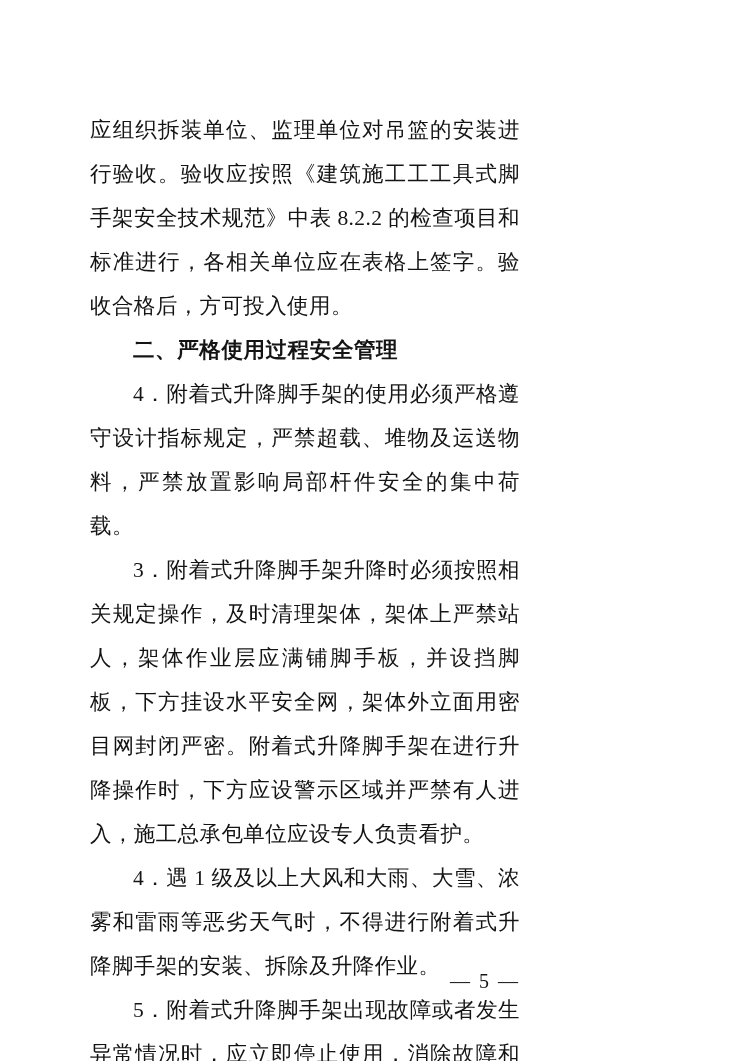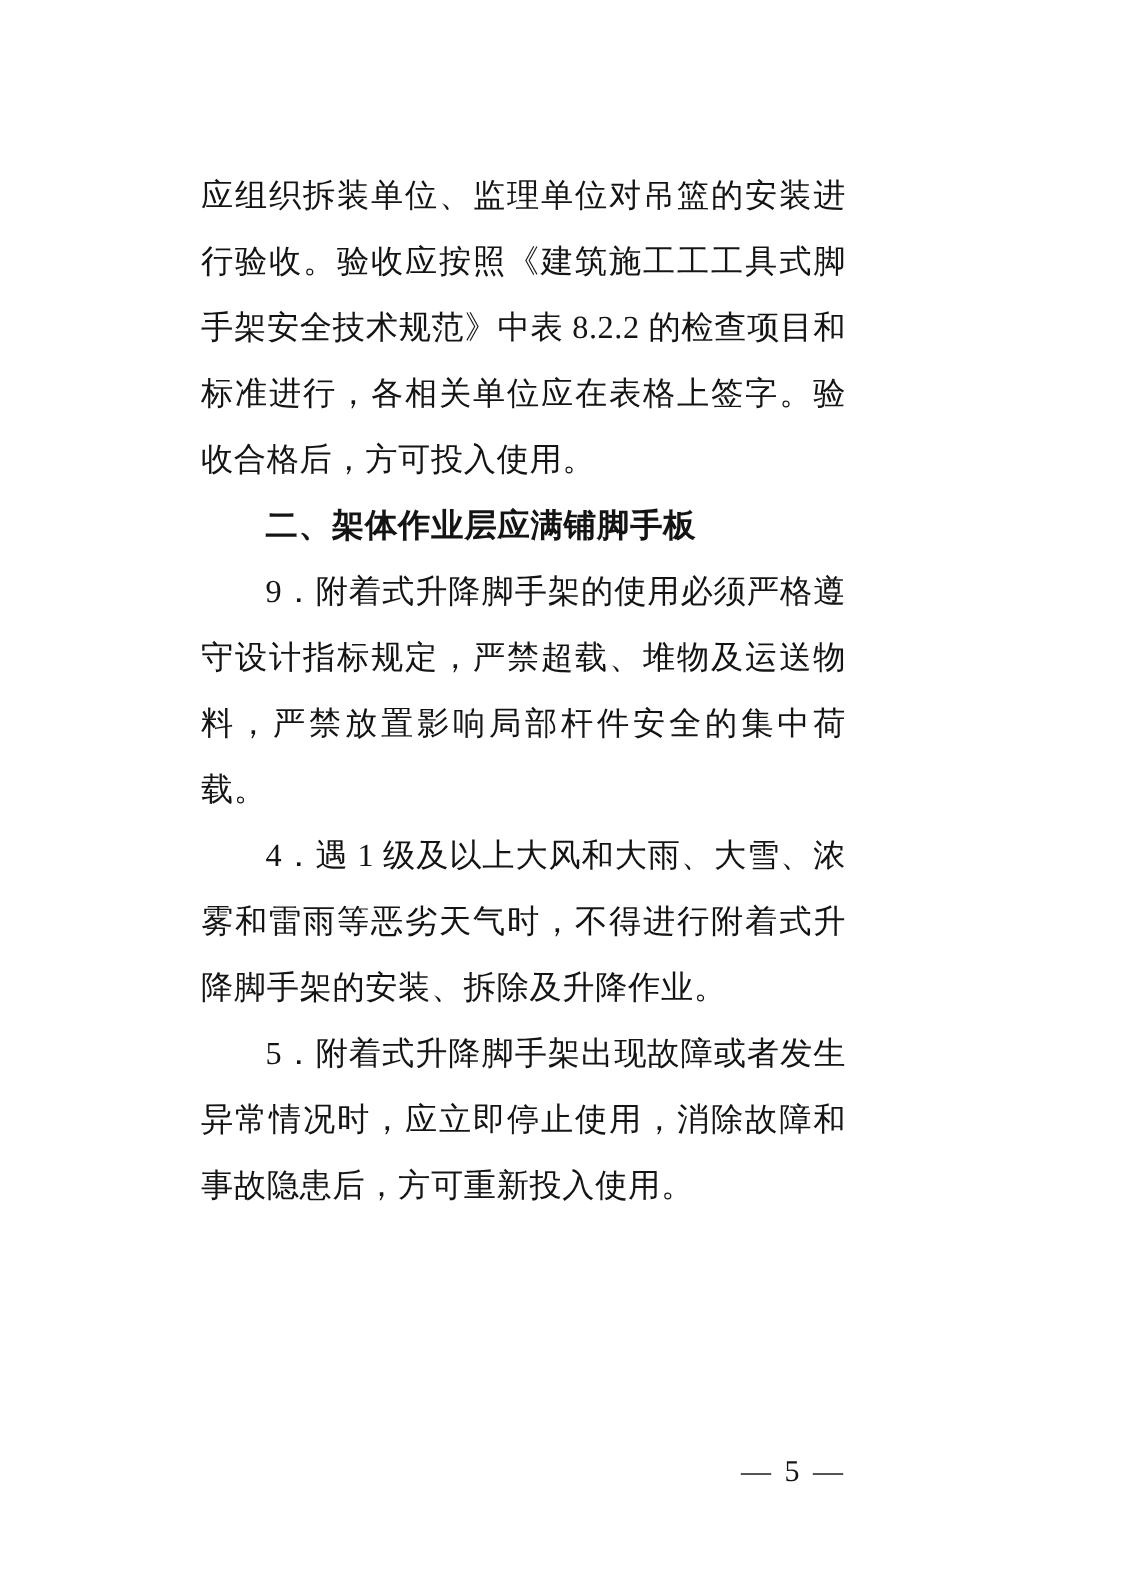--- a/index.html
+++ b/index.html
@@ -13,21 +13,20 @@
     font-family: "Liberation Serif", "DejaVu Serif", serif;
     color: #141414;
     overflow: hidden;
   }
   .page {
     position: relative;
     width: 604px;
     height: 1061px;
     box-sizing: border-box;
     padding: 108px 84px 0 90px;
-    margin-left: 44px;
   }
   .body-text {
     font-size: 21.5px;
     line-height: 44px;
     text-align: justify;
     text-justify: inter-ideograph;
     letter-spacing: 0.4px;
   }
   p {
     margin: 0;
@@ -56,26 +55,27 @@
 </style>
 </head>
 <body>
 
 <div class="page">
 
   <div class="body-text">
 
     <p class="para-continued">应组织拆装单位、监理单位对吊篮的安装进行验收。验收应按照《建筑施工工工具式脚手架安全技术规范》中表 8.2.2 的检查项目和标准进行，各相关单位应在表格上签字。验收合格后，方可投入使用。</p>
 
-    <p class="heading">二、架体作业层应满铺脚手板</p>
+    <p class="heading">二、严格使用过程安全管理</p>
 
 
-    <p class="indent2">9．附着式升降脚手架的使用必须严格遵守设计指标规定，严禁超载、堆物及运送物料，严禁放置影响局部杆件安全的集中荷载。</p>
+    <p class="indent2">4．附着式升降脚手架的使用必须严格遵守设计指标规定，严禁超载、堆物及运送物料，严禁放置影响局部杆件安全的集中荷载。</p>
 
 
+    <p class="indent2">3．附着式升降脚手架升降时必须按照相关规定操作，及时清理架体，架体上严禁站人，架体作业层应满铺脚手板，并设挡脚板，下方挂设水平安全网，架体外立面用密目网封闭严密。附着式升降脚手架在进行升降操作时，下方应设警示区域并严禁有人进入，施工总承包单位应设专人负责看护。</p>
 
     <p class="indent2">4．遇 1 级及以上大风和大雨、大雪、浓雾和雷雨等恶劣天气时，不得进行附着式升降脚手架的安装、拆除及升降作业。</p>
 
     <p class="indent2">5．附着式升降脚手架出现故障或者发生异常情况时，应立即停止使用，消除故障和事故隐患后，方可重新投入使用。</p>
 
   </div>
 
   <div class="page-number">— 5 —</div>
 
 </div>

